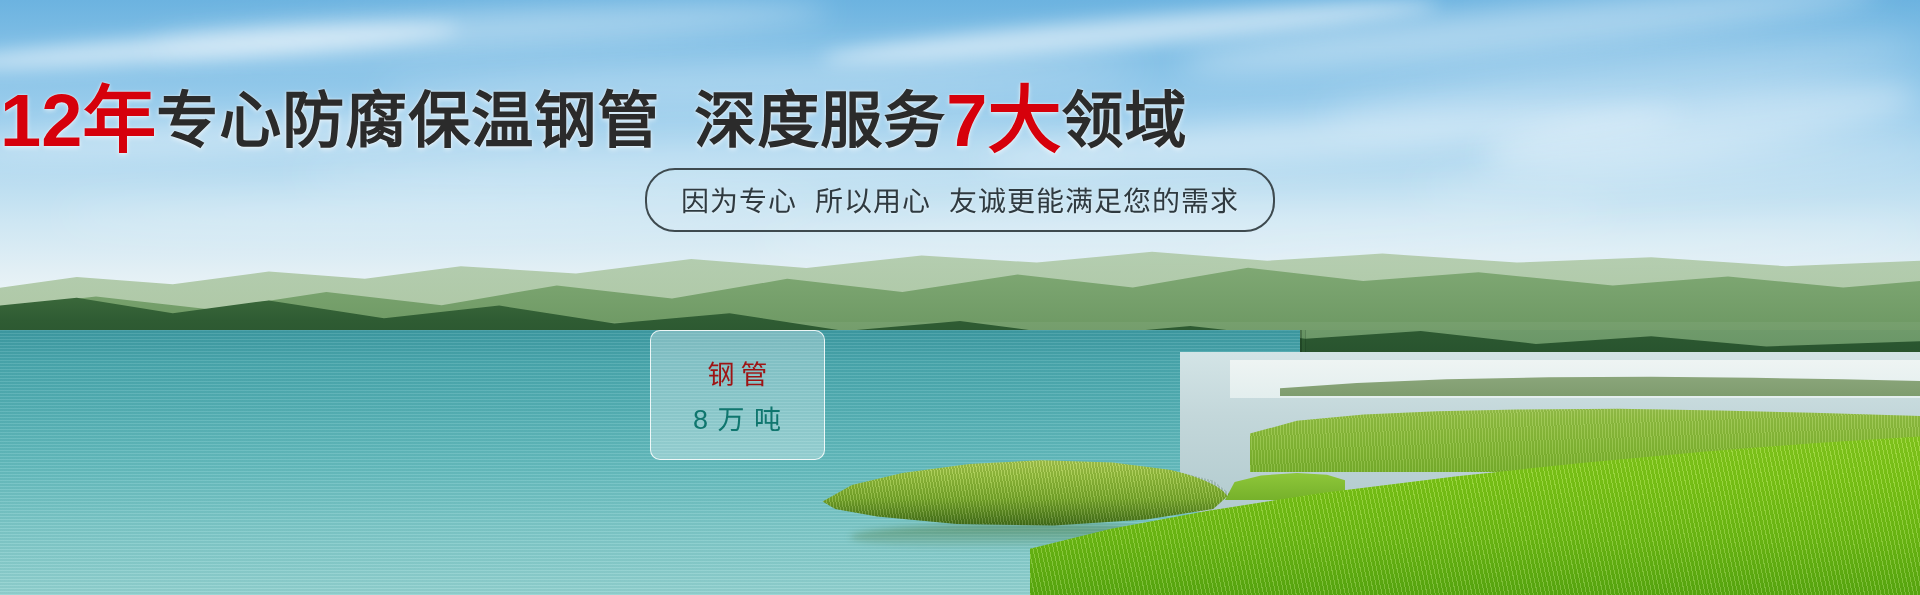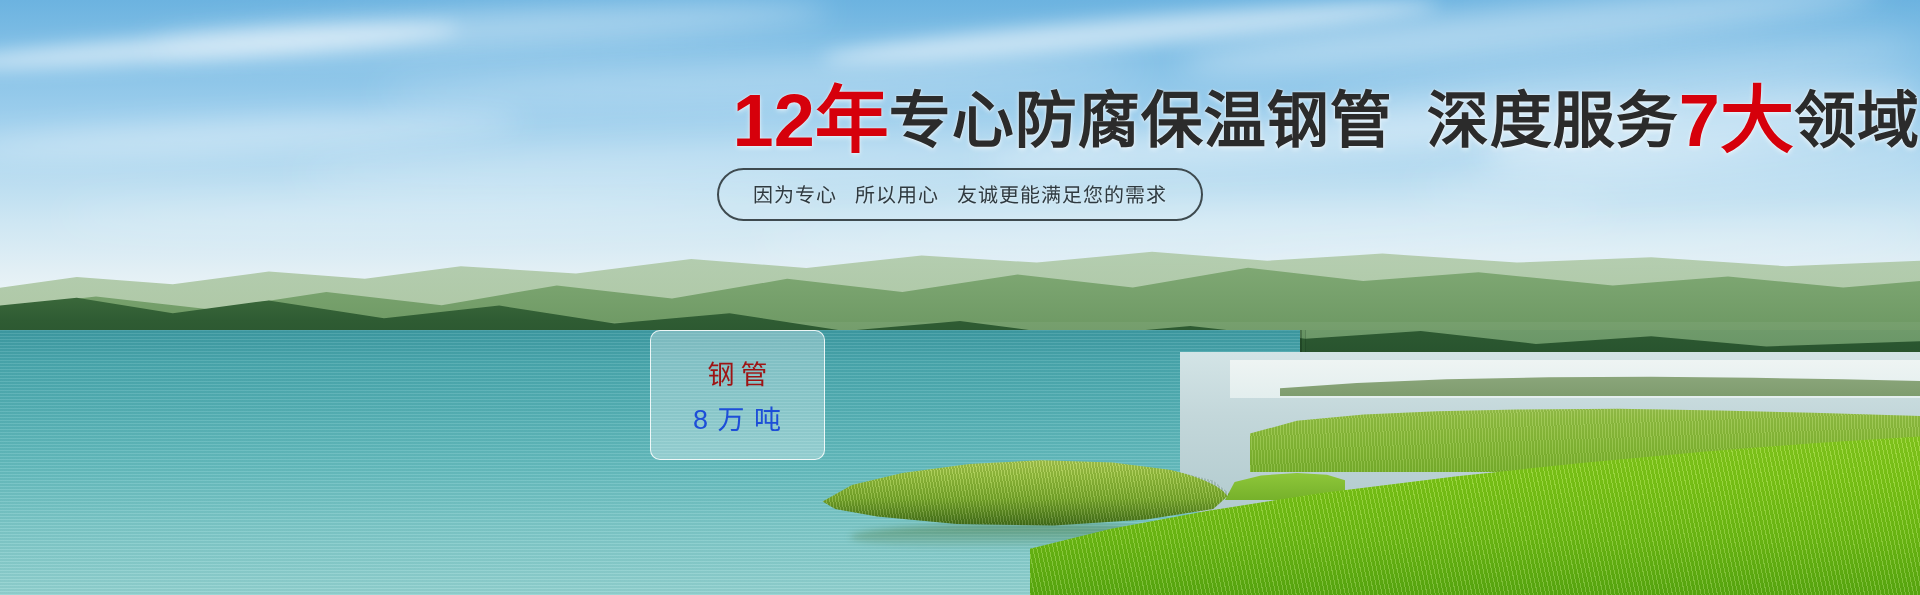--- a/index.html
+++ b/index.html
@@ -143,21 +143,21 @@
   .grass-left-spit {
     position:absolute; left:1225px; top:470px; width:120px; height:30px;
     background:linear-gradient(to bottom,#8cc82b,#6fae18);
     clip-path:polygon(0% 100%, 8% 40%, 30% 18%, 60% 10%, 85% 16%, 100% 34%, 100% 100%);
     opacity:.9;
   }
 
   
   .headline {
     position:absolute; left:0; top:84px; width:1920px;
-    text-align:right;
+    text-align:left;
     font-size:62px;
     font-weight:bold;
     letter-spacing:1px;
     line-height:1;
     white-space:nowrap;
     color:#2b2b2b;
     text-shadow:0 2px 5px rgba(255,255,255,0.55),
                 0 0 2px rgba(255,255,255,0.8);
   }
   .headline .hl-accent {
@@ -169,21 +169,21 @@
   .headline .hl-gap { display:inline-block; width:34px; }
 
   .subtitle-wrap {
     position:absolute; left:0; top:168px; width:1920px;
     display:flex; justify-content:center;
   }
   .subtitle {
     border:2px solid #3e4a4f;
     border-radius:30px;
     padding:9px 34px 11px;
-    font-size:20px;
+    font-size:28px;
     letter-spacing:1px;
     color:#2f3a40;
     white-space:nowrap;
     background:rgba(255,255,255,0.04);
     text-shadow:0 1px 3px rgba(255,255,255,0.5);
   }
   .subtitle .sub-gap { display:inline-block; width:18px; }
 
   
   .cards {
@@ -205,21 +205,21 @@
   .card-label {
     font-size:27px;
     letter-spacing:6px;
     text-indent:6px;
     color:#9e1414;
     white-space:nowrap;
   }
   .card-value {
     font-size:27px;
     letter-spacing:1px;
-    color:#1d4ed8;
+    color:#0f766e;
     white-space:nowrap;
   }
   .card-value .sup {
     font-size:17px;
     vertical-align:super;
     letter-spacing:0;
   }
 </style>
 </head>
 <body>

